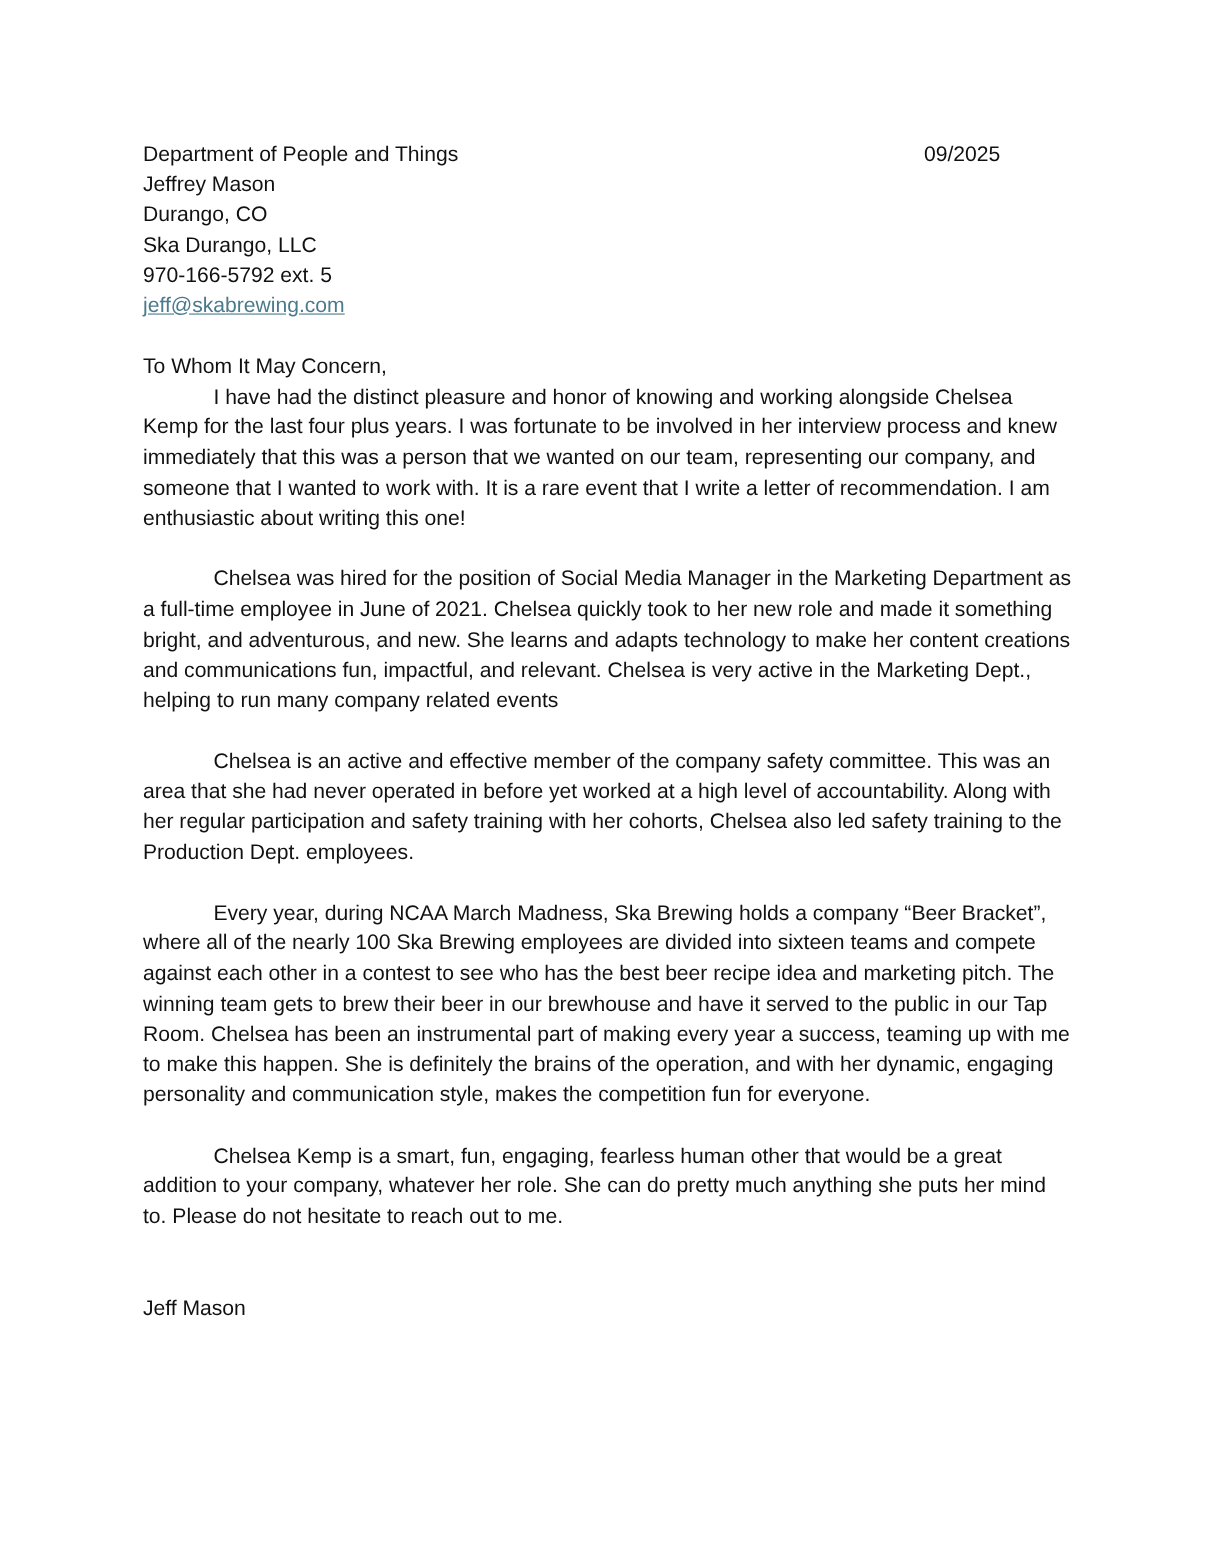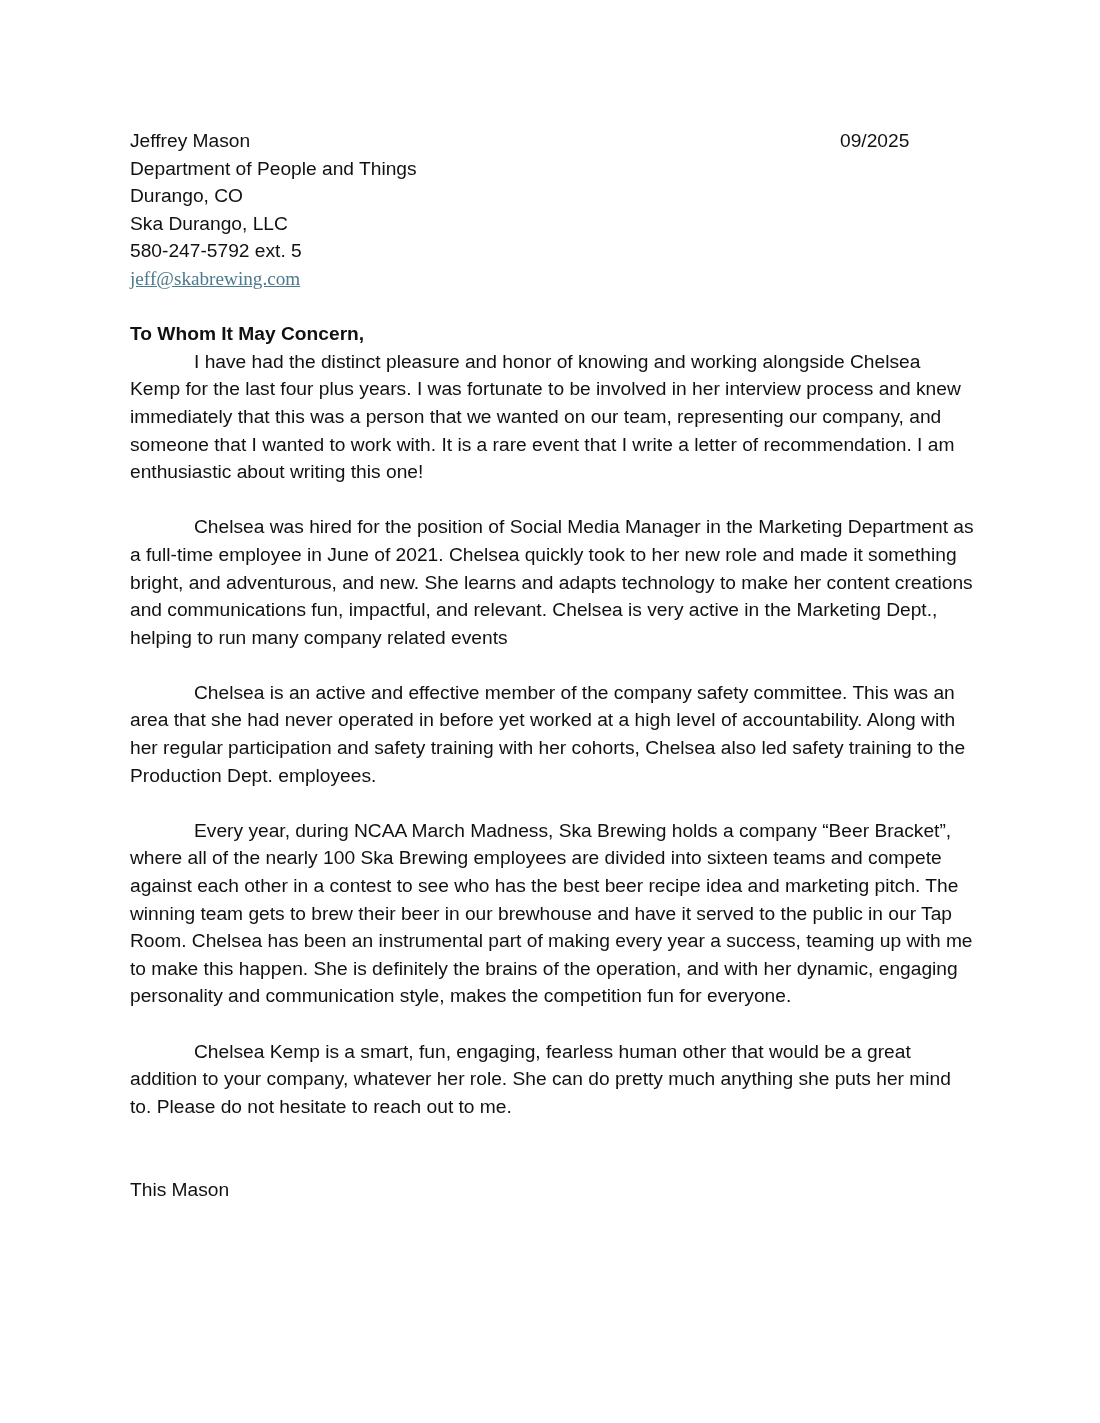--- a/index.html
+++ b/index.html
@@ -32,50 +32,48 @@
     }
     .line {
       display: block;
       white-space: nowrap;
     }
     .email {
       color: #4a7a8c;
       text-decoration: underline;
       text-decoration-color: #4a7a8c;
       cursor: pointer;
-      font-family: Liberation Serif, serif;
     }
     .gap {
       height: 27.6px;
     }
     .salutation {
       display: block;
-      font-weight: bold;
     }
     .para {
       margin: 0;
       text-indent: 64px;
       white-space: normal;
     }
     .closing, .signature {
       display: block;
     }
   </style>
 </head>
 <body>
 
 <div class="date">09/2025</div>
 
 <div class="page">
   <div>
+    <span class="line">Department of People and Things</span>
     <span class="line">Jeffrey Mason</span>
-    <span class="line">Department of People and Things</span>
     <span class="line">Durango, CO</span>
     <span class="line">Ska Durango, LLC</span>
-    <span class="line">580-247-5792 ext. 5</span>
+    <span class="line">970-166-5792 ext. 5</span>
     <span class="line"><a class="email">jeff@skabrewing.com</a></span>
   </div>
 
   <div class="gap"></div>
 
   <span class="salutation">To Whom It May Concern,</span>
   <p class="para">I have had the distinct pleasure and honor of knowing and working alongside Chelsea Kemp for the last four plus years. I was fortunate to be involved in her interview process and knew immediately that this was a person that we wanted on our team, representing our company, and someone that I wanted to work with. It is a rare event that I write a letter of recommendation. I am enthusiastic about writing this one!</p>
 
   <div class="gap"></div>
   <p class="para">Chelsea was hired for the position of Social Media Manager in the Marketing Department as a full-time employee in June of 2021. Chelsea quickly took to her new role and made it something bright, and adventurous, and new. She learns and adapts technology to make her content creations and communications fun, impactful, and relevant. Chelsea is very active in the Marketing Dept., helping to run many company related events</p>
@@ -85,14 +83,14 @@
 
   <div class="gap"></div>
   <p class="para">Every year, during NCAA March Madness, Ska Brewing holds a company “Beer Bracket”, where all of the nearly 100 Ska Brewing employees are divided into sixteen teams and compete against each other in a contest to see who has the best beer recipe idea and marketing pitch. The winning team gets to brew their beer in our brewhouse and have it served to the public in our Tap Room. Chelsea has been an instrumental part of making every year a success, teaming up with me to make this happen. She is definitely the brains of the operation, and with her dynamic, engaging personality and communication style, makes the competition fun for everyone.</p>
 
   <div class="gap"></div>
   <p class="para">Chelsea Kemp is a smart, fun, engaging, fearless human other that would be a great addition to your company, whatever her role. She can do pretty much anything she puts her mind to. Please do not hesitate to reach out to me.</p>
 
   <div class="gap"></div>
 
   <div class="gap"></div>
-  <span class="signature">This Mason</span>
+  <span class="signature">Jeff Mason</span>
 </div>
 
 </body></html>

